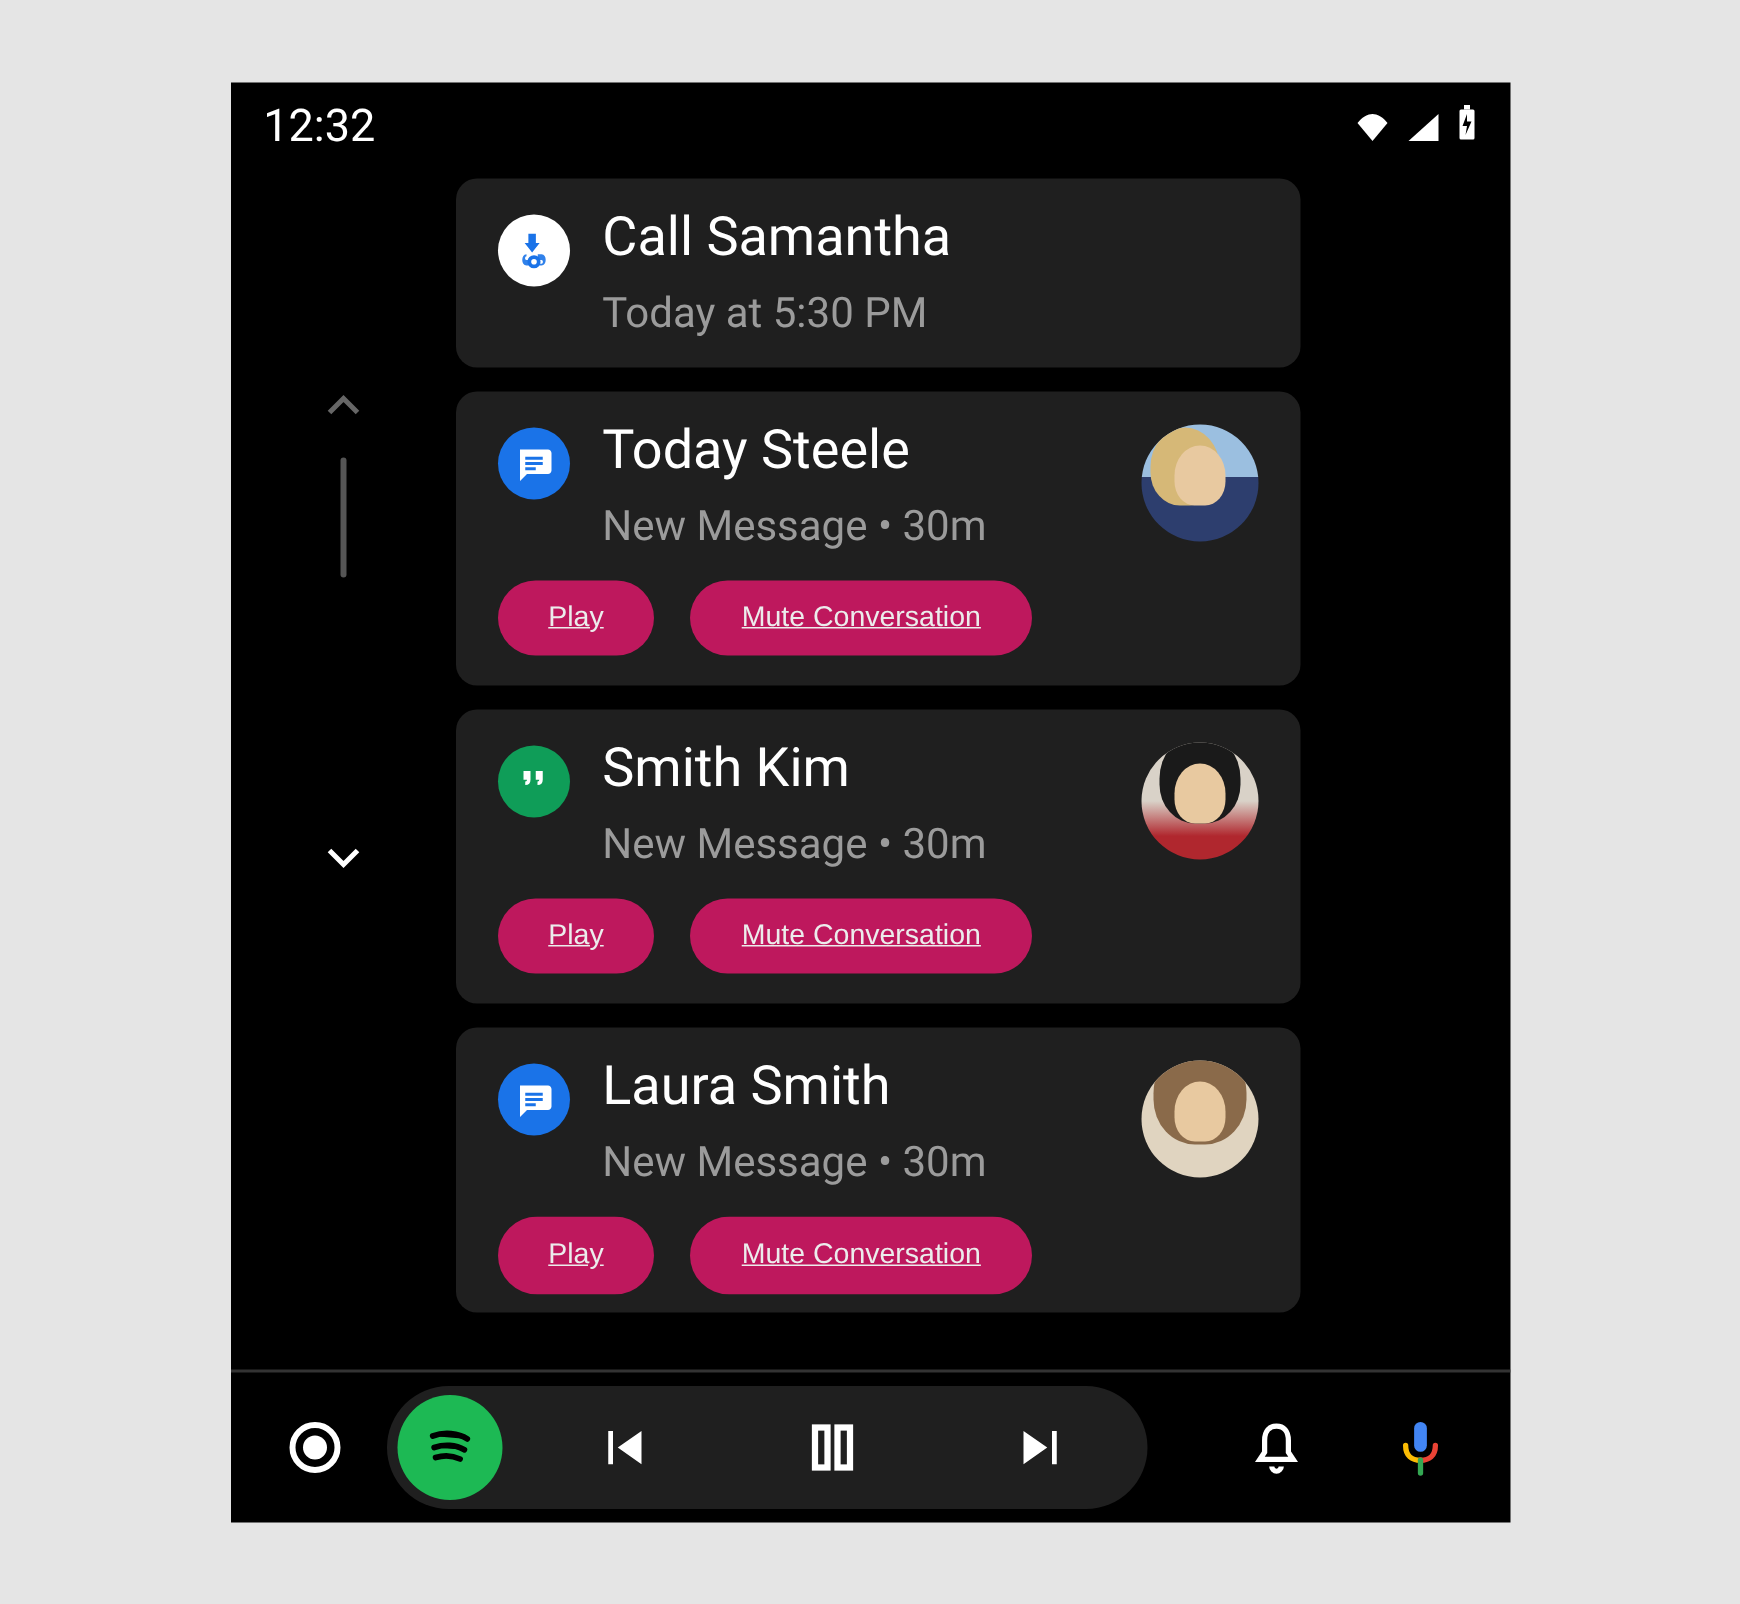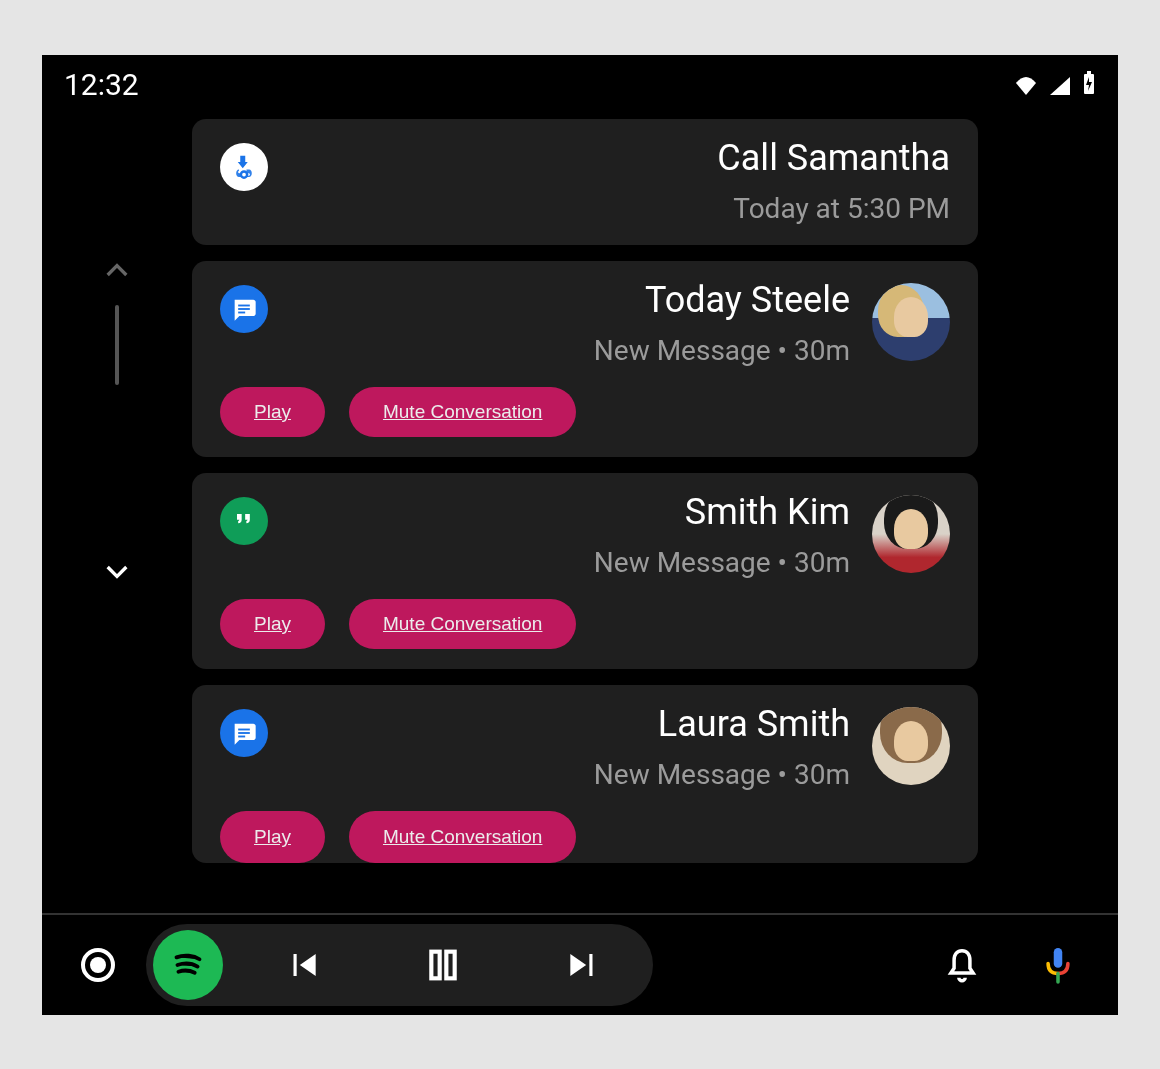--- a/index.html
+++ b/index.html
@@ -5,21 +5,21 @@
   * { box-sizing: border-box; margin: 0; padding: 0; }
   body {
     background: #e5e5e5;
     font-family: Roboto, "Segoe UI", Arial, sans-serif;
     display: flex;
     align-items: center;
     justify-content: center;
     min-height: 100vh;
   }
   .device {
-    width: 1076px;
+    width: 853px;
     height: 960px;
     background: #000;
     position: relative;
     overflow: hidden;
   }
   .status-bar {
     height: 60px;
     display: flex;
     align-items: center;
     justify-content: space-between;
@@ -81,21 +81,21 @@
   .app-icon {
     width: 48px;
     height: 48px;
     border-radius: 50%;
     flex-shrink: 0;
     display: flex;
     align-items: center;
     justify-content: center;
     margin-top: 6px;
   }
-  .card-text { flex: 1; text-align: right; }
+  .card-text { flex: 1; }
   .card-title {
     color: #fff;
     font-size: 36px;
     font-weight: 400;
     line-height: 1.2;
   }
   .card-sub {
     color: #9b9b9b;
     font-size: 28px;
     margin-top: 12px;
@@ -135,21 +135,21 @@
   .pill {
     background: #be185d;
     color: #ececec;
     font-size: 19px;
     padding: 14px 34px;
     border-radius: 999px;
     border: none;
     cursor: pointer;
     text-decoration: underline;
   }
-  .card.cut { padding-bottom: 0; }
+  .card.cut { padding-bottom: 12px; }
   .card.cut .actions { height:52px; overflow:hidden; }
   .card.cut .pill { transform: translateY(0); }
   .divider-bottom {
     position: absolute;
     left: 0; right: 0; bottom: 100px;
     height: 2px;
     background: #333;
   }
   .nav-bar {
     position: absolute;

